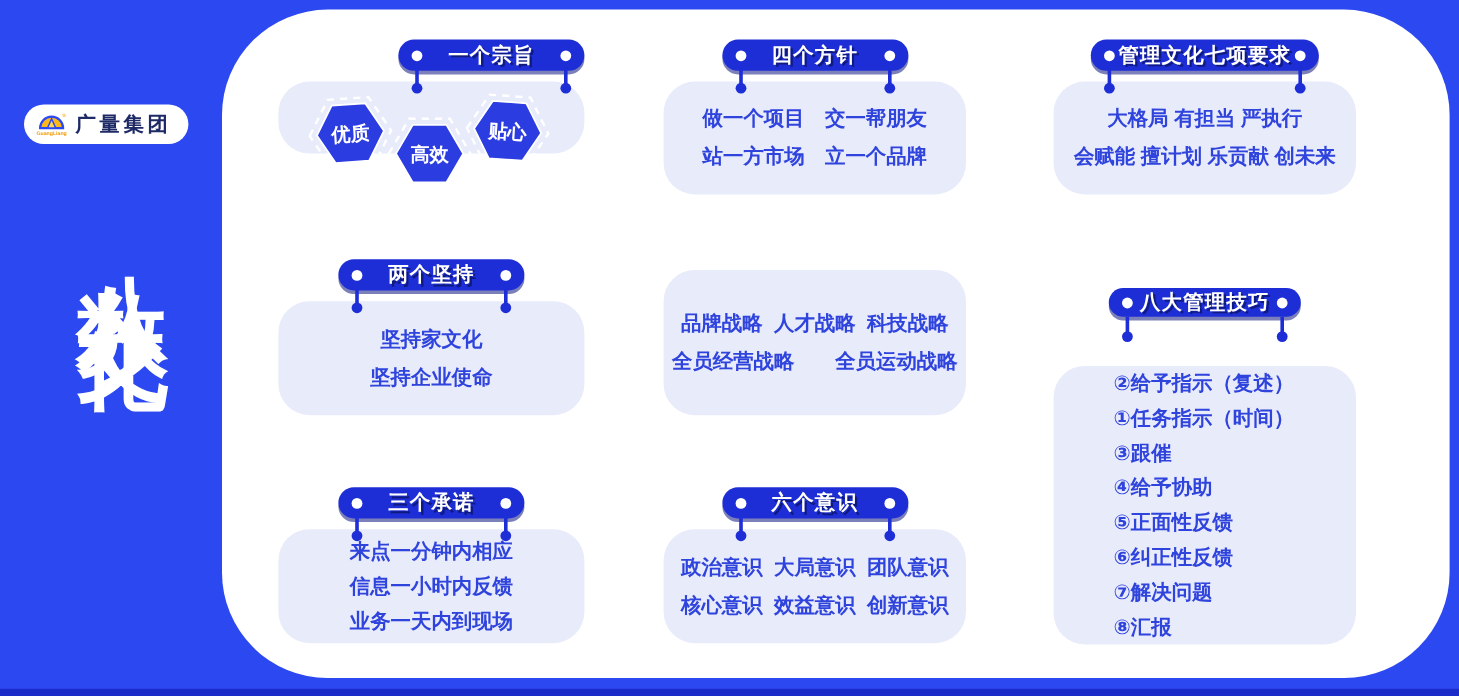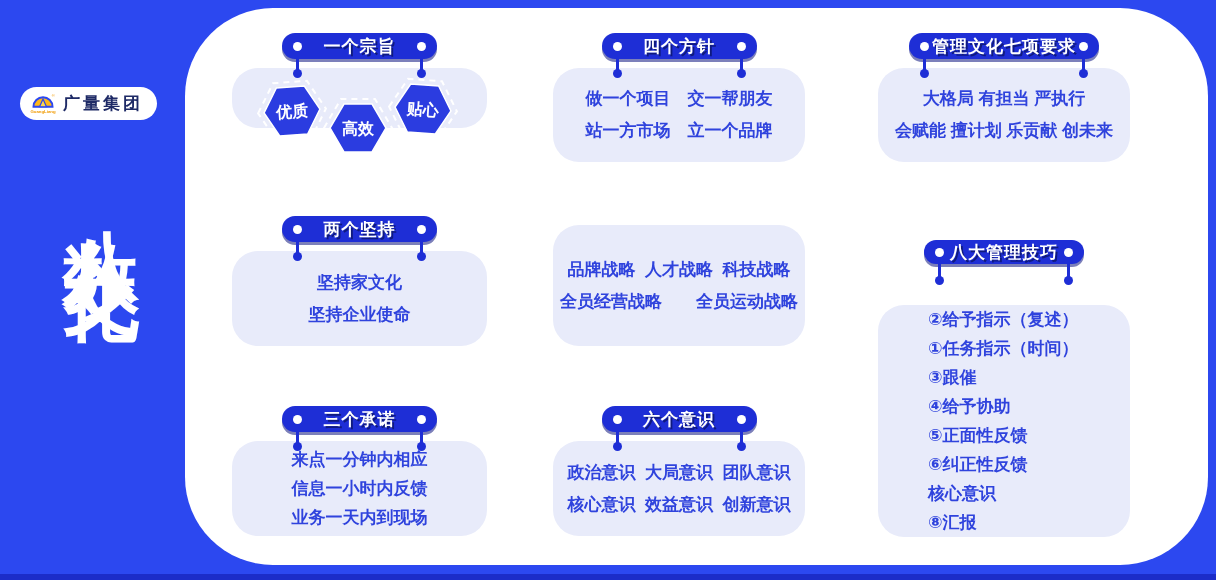--- a/index.html
+++ b/index.html
@@ -64,21 +64,21 @@
     margin-top:9px;background:#e8ebfa;border-radius:26px;width:100%;
     display:flex;flex-direction:column;justify-content:center;align-items:center;
     position:relative;z-index:1;box-sizing:border-box;
   }
   .line{
     color:#2f43dd;font-weight:bold;font-size:17px;line-height:32px;
     white-space:pre;
   }
 
   
-  .sec-purpose{left:232px;top:33px;width:255px;height:95px;}
+  .sec-purpose{left:232px;top:33px;width:255px;height:95px;align-items:flex-end;}
   .sec-principles{left:553px;top:33px;width:252px;height:129px;}
   .sec-requirements{left:878px;top:33px;width:252px;height:129px;}
   .sec-persistences{left:232px;top:216px;width:255px;height:130px;}
   .sec-strategies{left:553px;top:216px;width:252px;height:130px;}
   .sec-promises{left:232px;top:406px;width:255px;height:130px;}
   .sec-consciousness{left:553px;top:406px;width:252px;height:130px;}
   .sec-skills{left:878px;top:240px;width:252px;height:297px;gap:32px;}
 
   .sec-purpose .card,.sec-principles .card,.sec-requirements .card,
   .sec-persistences .card,.sec-strategies .card,
@@ -233,19 +233,19 @@
       <span class="stem stem-left"></span>
       <span class="stem stem-right"></span>
     </div>
     <div class="card">
       <div class="line">②给予指示（复述）</div>
       <div class="line">①任务指示（时间）</div>
       <div class="line">③跟催</div>
       <div class="line">④给予协助</div>
       <div class="line">⑤正面性反馈</div>
       <div class="line">⑥纠正性反馈</div>
-      <div class="line">核心意识</div>
+      <div class="line">⑦解决问题</div>
       <div class="line">⑧汇报</div>
     </div>
   </div>
 
   <div class="bottom-strip"></div>
 </div>
 
 </body></html>

